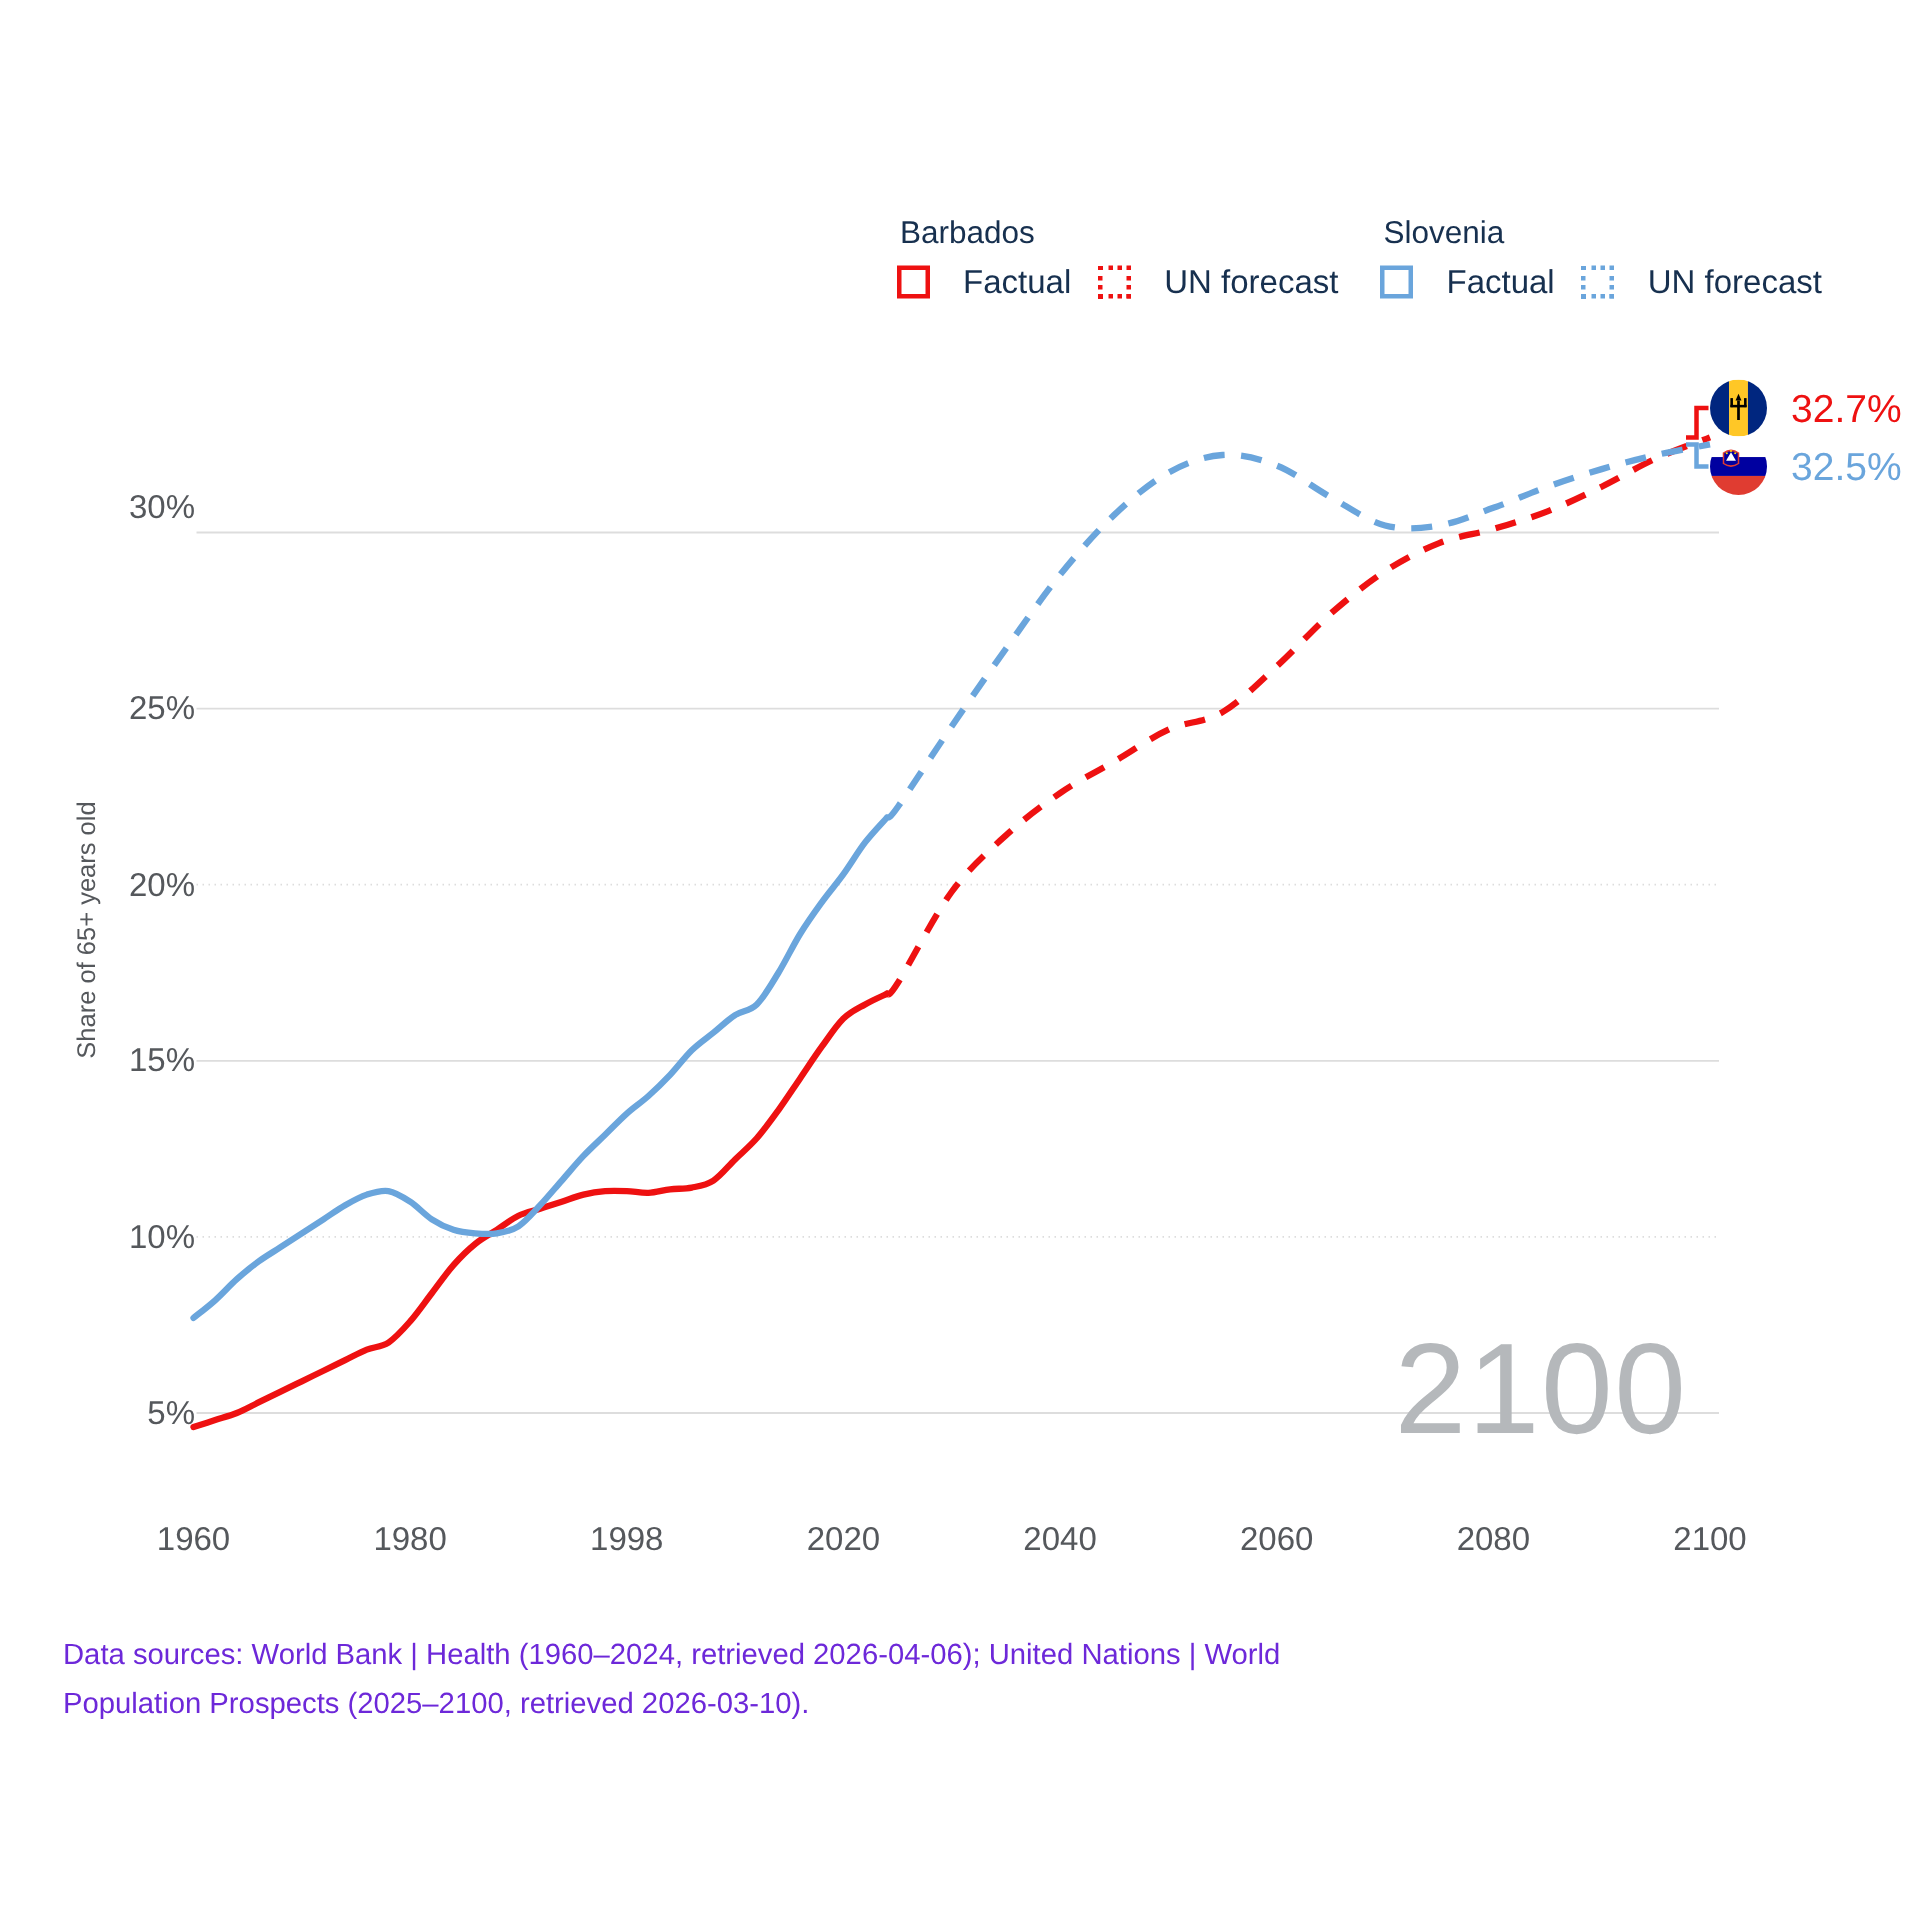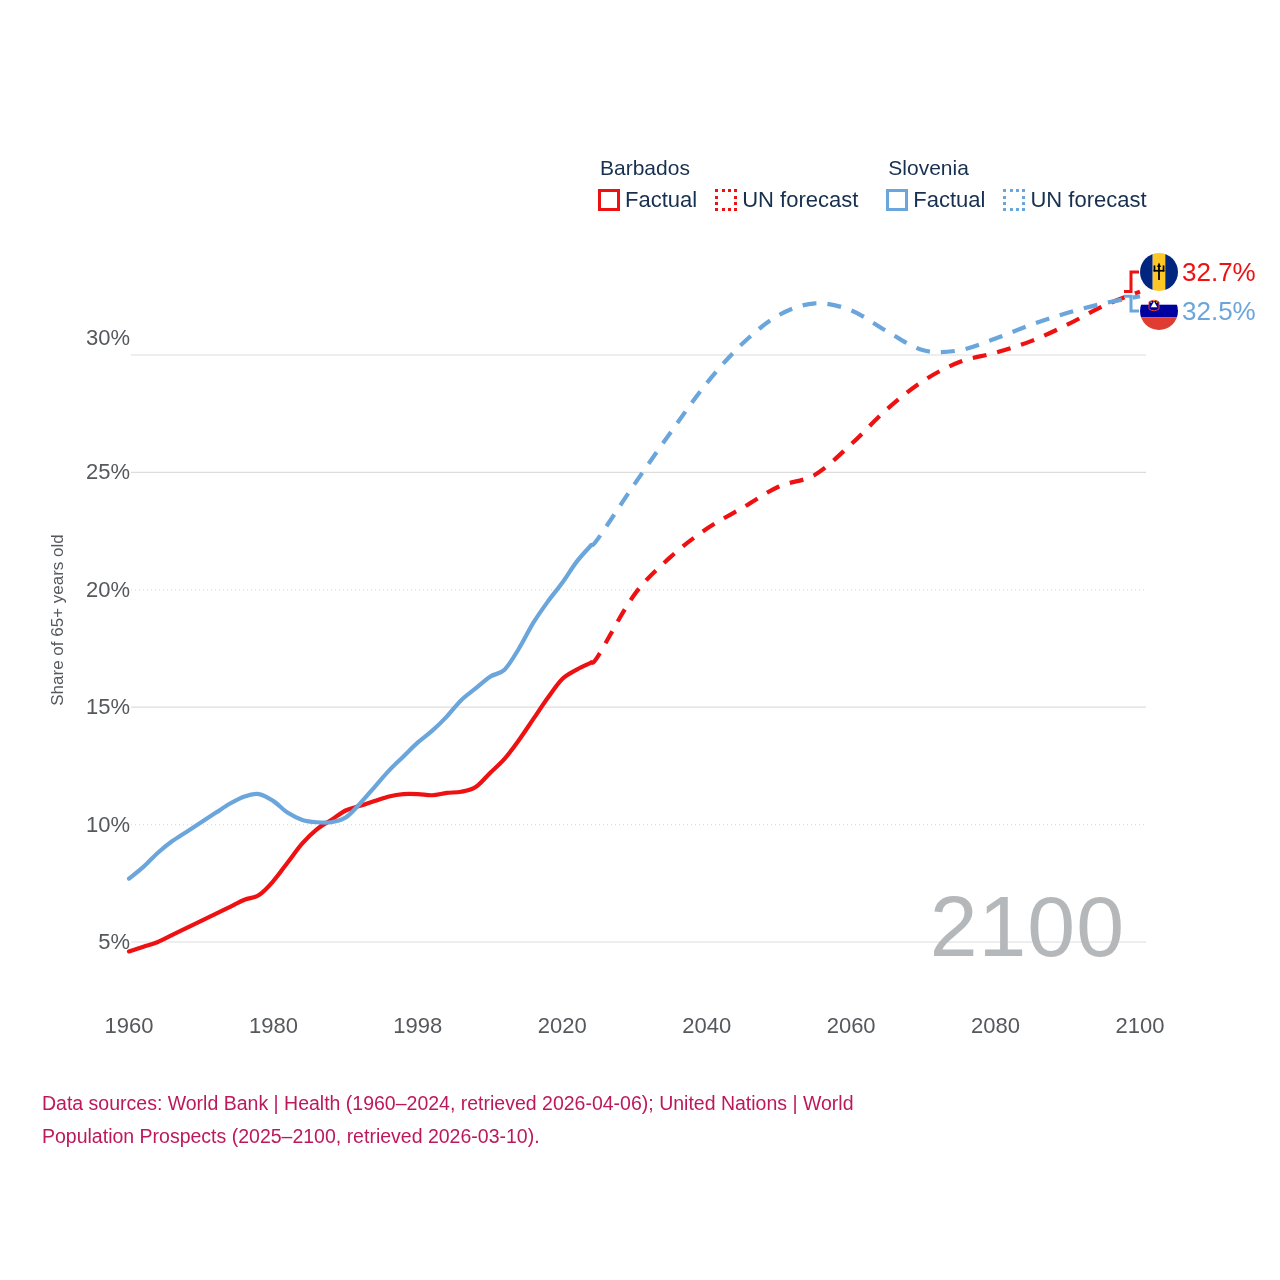--- a/index.html
+++ b/index.html
@@ -35,30 +35,30 @@
   
   .legend {
     position: absolute;
     left: 598px;
     top: 144px;
     display: flex;
     flex-direction: row;
     gap: 28px;
     color: #17304f;
   }
-  .legend-group { display: flex; flex-direction: column; margin-top: 12px; }
+  .legend-group { display: flex; flex-direction: column; }
   .legend-country {
     font-size: 21px;
     color: #17304f;
     margin-bottom: 7px;
     padding-left: 2px;
     white-space: nowrap;
   }
   .legend-row { display: flex; flex-direction: row; align-items: center; gap: 18px; }
-  .legend-item { display: flex; flex-direction: row; align-items: center; gap: 5px; }
+  .legend-item { display: flex; flex-direction: row; align-items: center; gap: 22px; }
   .swatch {
     width: 16px; height: 16px;
     box-sizing: content-box;
     background: transparent;
   }
   .swatch.solid-red   { border: 3px solid #EE1111; }
   .swatch.dotted-red  { border: 3px dotted #EE1111; }
   .swatch.solid-blue  { border: 3px solid #6AA5DC; }
   .swatch.dotted-blue { border: 3px dotted #6AA5DC; }
   .legend-label {
@@ -116,21 +116,21 @@
     letter-spacing: 1px;
     line-height: 1;
   }
 
   
   .endpoint {
     position: absolute;
     display: flex;
     flex-direction: row;
     align-items: center;
-    gap: 4px;
+    gap: 16px;
   }
   .flag {
     width: 38px; height: 38px;
     border-radius: 50%;
     overflow: hidden;
     position: relative;
     flex: 0 0 auto;
   }
   .endval {
     font-size: 26px;
@@ -140,21 +140,21 @@
   .endval.blue { color: #6AA5DC; }
 
   
   .footer {
     position: absolute;
     left: 42px;
     top: 1087px;
     width: 1150px;
     font-size: 19.5px;
     line-height: 33px;
-    color: #be185d;
+    color: #6d28d9;
   }
   .footer div { white-space: nowrap; }
 </style>
 </head>
 <body>
 
 <div id="root">
 
 
   <div class="legend" id="legend">

